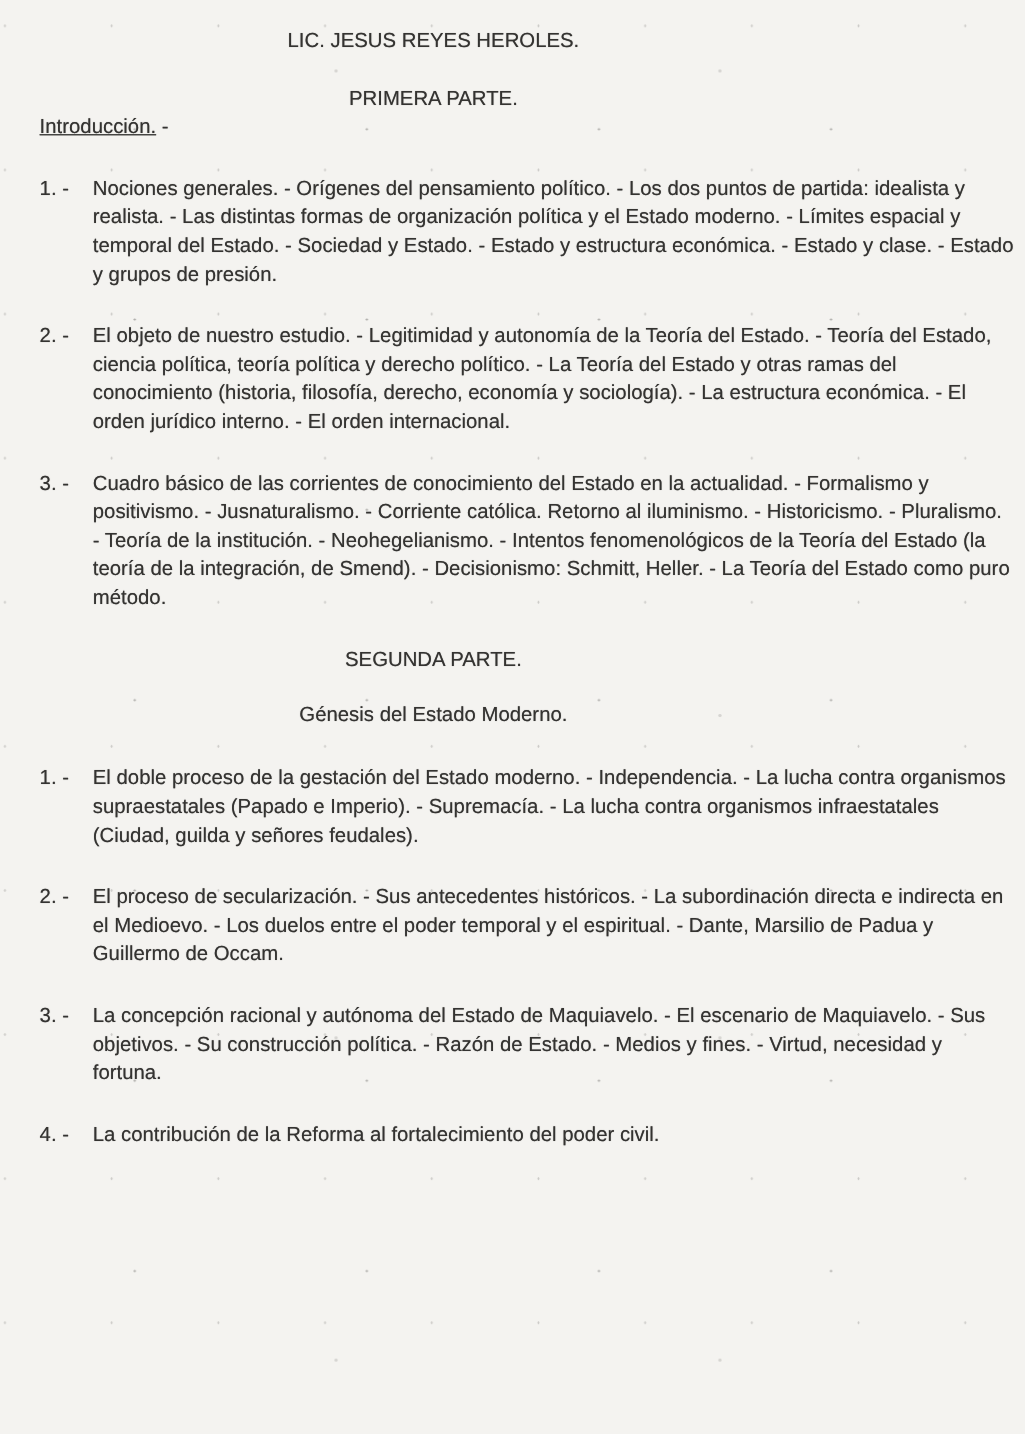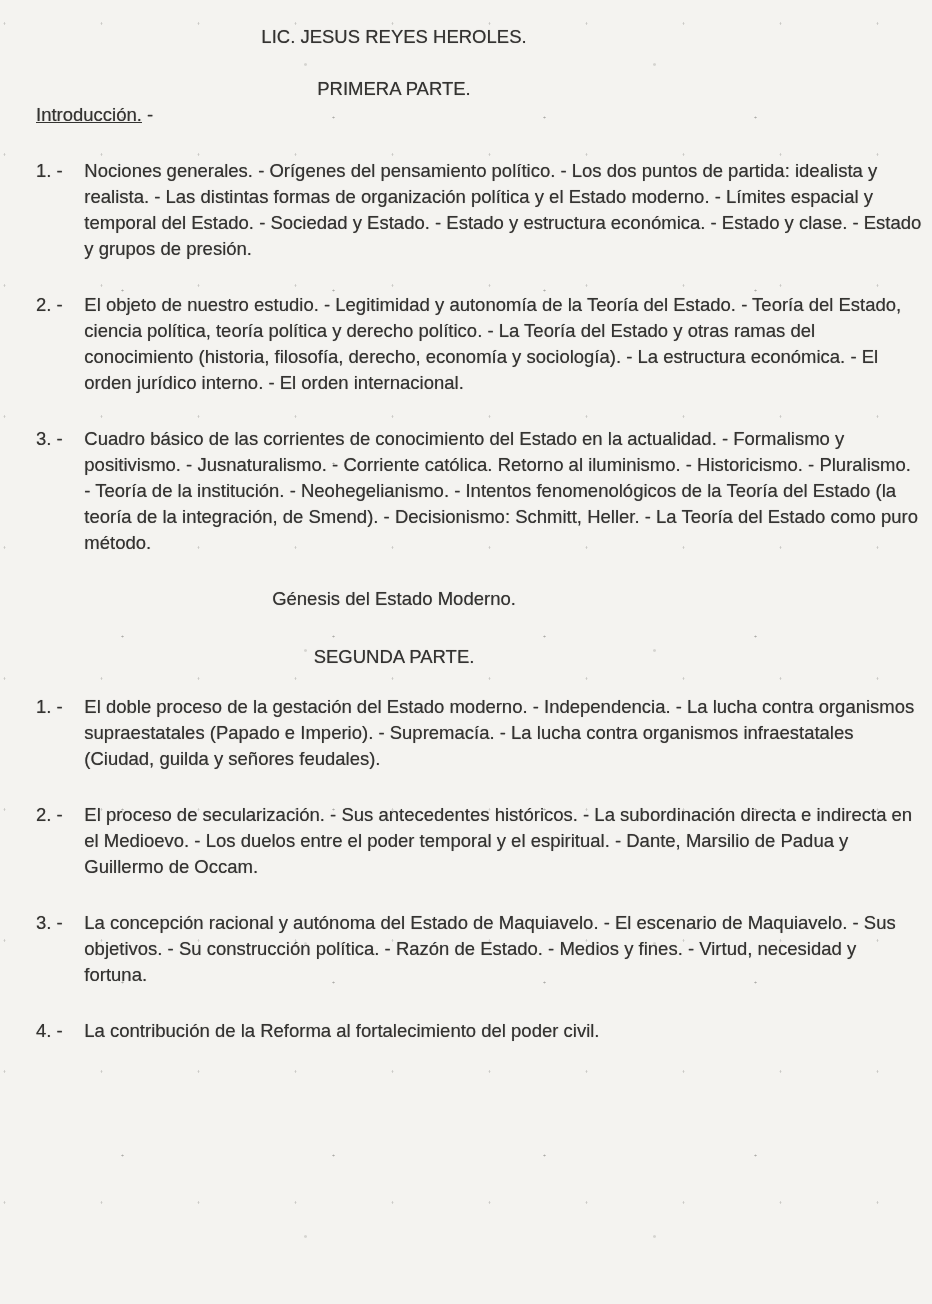--- a/index.html
+++ b/index.html
@@ -78,22 +78,22 @@
   <div class="para">
     <span class="num">2. -</span>
     <span class="txt">El objeto de nuestro estudio. - Legitimidad y autonomía de la Teoría del Estado. - Teoría del Estado, ciencia política, teoría política y derecho político. - La Teoría del Estado y otras ramas del conocimiento (historia, filosofía, derecho, economía y sociología). - La estructura económica. - El orden jurídico interno. - El orden internacional.</span>
   </div>
 
   <div class="para">
     <span class="num">3. -</span>
     <span class="txt">Cuadro básico de las corrientes de conocimiento del Estado en la actualidad. - Formalismo y positivismo. - Jusnaturalismo. - Corriente católica. Retorno al iluminismo. - Historicismo. - Pluralismo. - Teoría de la institución. - Neohegelianismo. - Intentos fenomenológicos de la Teoría del Estado (la teoría de la integración, de Smend). - Decisionismo: Schmitt, Heller. - La Teoría del Estado como puro método.</span>
   </div>
 
+  <div class="center part-hd2">SEGUNDA PARTE.</div>
   <div class="center subtitle">Génesis del Estado Moderno.</div>
-  <div class="center part-hd2">SEGUNDA PARTE.</div>
 
   <div class="para">
     <span class="num">1. -</span>
     <span class="txt">El doble proceso de la gestación del Estado moderno. - Independencia. - La lucha contra organismos supraestatales (Papado e Imperio). - Supremacía. - La lucha contra organismos infraestatales (Ciudad, guilda y señores feudales).</span>
   </div>
 
   <div class="para">
     <span class="num">2. -</span>
     <span class="txt">El proceso de secularización. - Sus antecedentes históricos. - La subordinación directa e indirecta en el Medioevo. - Los duelos entre el poder temporal y el espiritual. - Dante, Marsilio de Padua y Guillermo de Occam.</span>
   </div>

